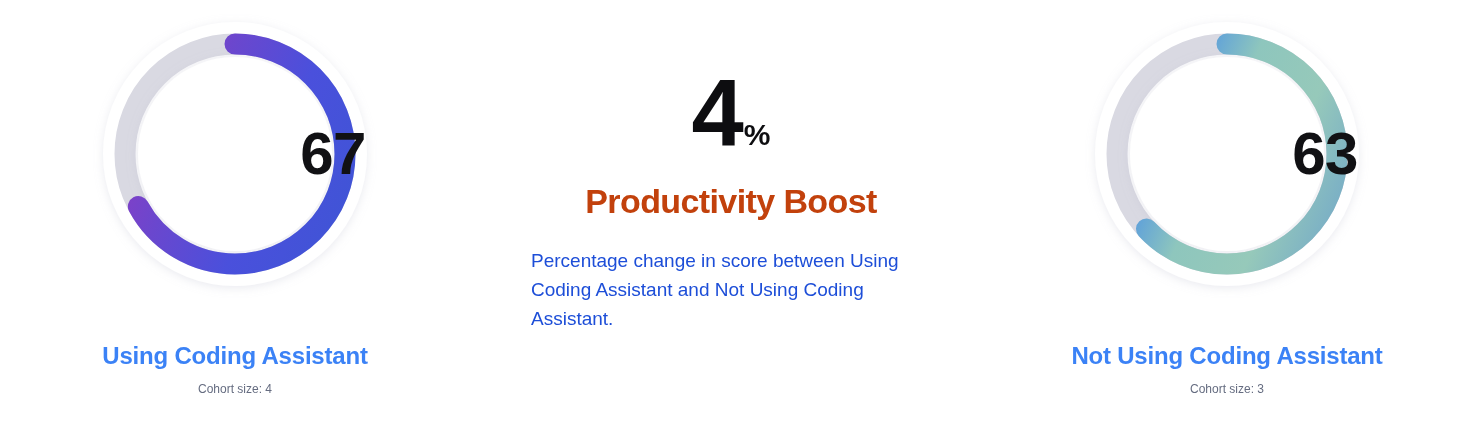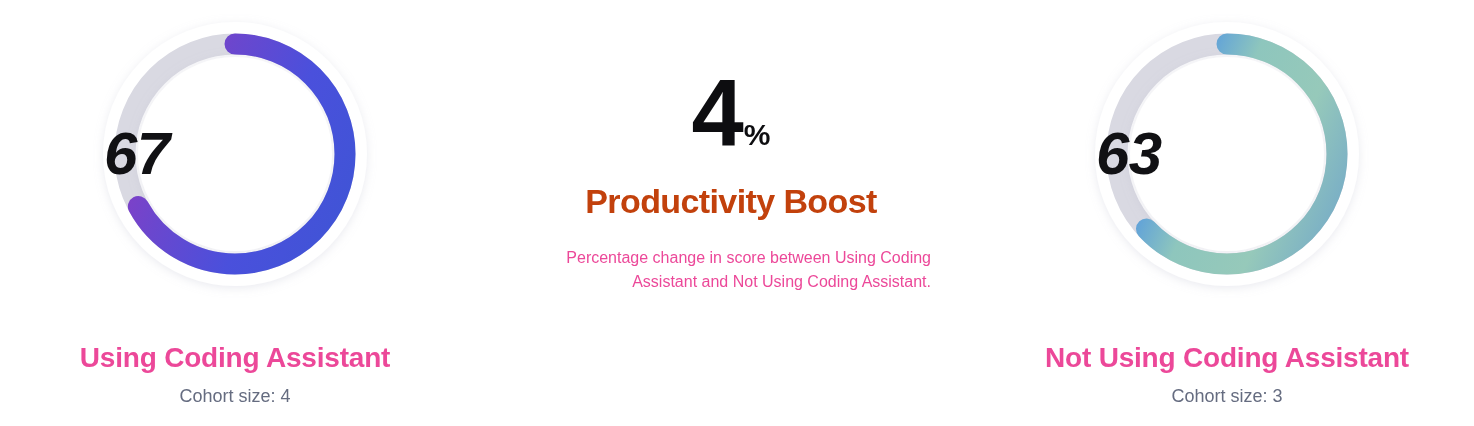--- a/index.html
+++ b/index.html
@@ -36,22 +36,21 @@
   }
   .gauge-col.left  { margin-left: 0px; }
   .gauge-col.right { margin-right: 12px; }
 
   .gauge-wrap {
     position: relative;
     width: 262px;
     height: 262px;
     display: flex;
     align-items: center;
-    justify-content: flex-start;
-    font-style: italic;
+    justify-content: flex-end;
   }
 
   .gauge-svg {
     position: absolute;
     top: 0;
     left: 0;
     width: 262px;
     height: 262px;
     overflow: visible;
   }
@@ -62,32 +61,32 @@
     font-size: 60px;
     font-weight: 700;
     color: #111114;
     letter-spacing: -0.5px;
     line-height: 1;
     user-select: none;
   }
 
   .gauge-label {
     margin-top: 57px;
-    font-size: 28px;
-    font-weight: 700;
-    color: #ec4899;
+    font-size: 24px;
+    font-weight: 700;
+    color: #3b82f6;
     letter-spacing: -0.2px;
     text-align: center;
     line-height: 1.15;
     white-space: nowrap;
   }
 
   .gauge-sub {
     margin-top: 12px;
-    font-size: 18px;
+    font-size: 12px;
     font-weight: 400;
     color: #656c80;
     text-align: center;
     line-height: 1.2;
   }
 
   
   .summary {
     width: 470px;
     display: flex;
@@ -123,24 +122,24 @@
     font-size: 34px;
     font-weight: 700;
     color: #c2410c;
     letter-spacing: -0.6px;
     line-height: 1.1;
     white-space: nowrap;
   }
 
   .summary-desc {
     margin-top: 25px;
-    font-size: 16px;
+    font-size: 19px;
     font-weight: 400;
-    color: #ec4899;
-    text-align: right;
+    color: #1d4ed8;
+    text-align: left;
     line-height: 1.53;
     max-width: 400px;
   }
 </style>
 </head>
 <body>
 
 <div class="comparison-panel">
 
   <div class="gauge-col left">

